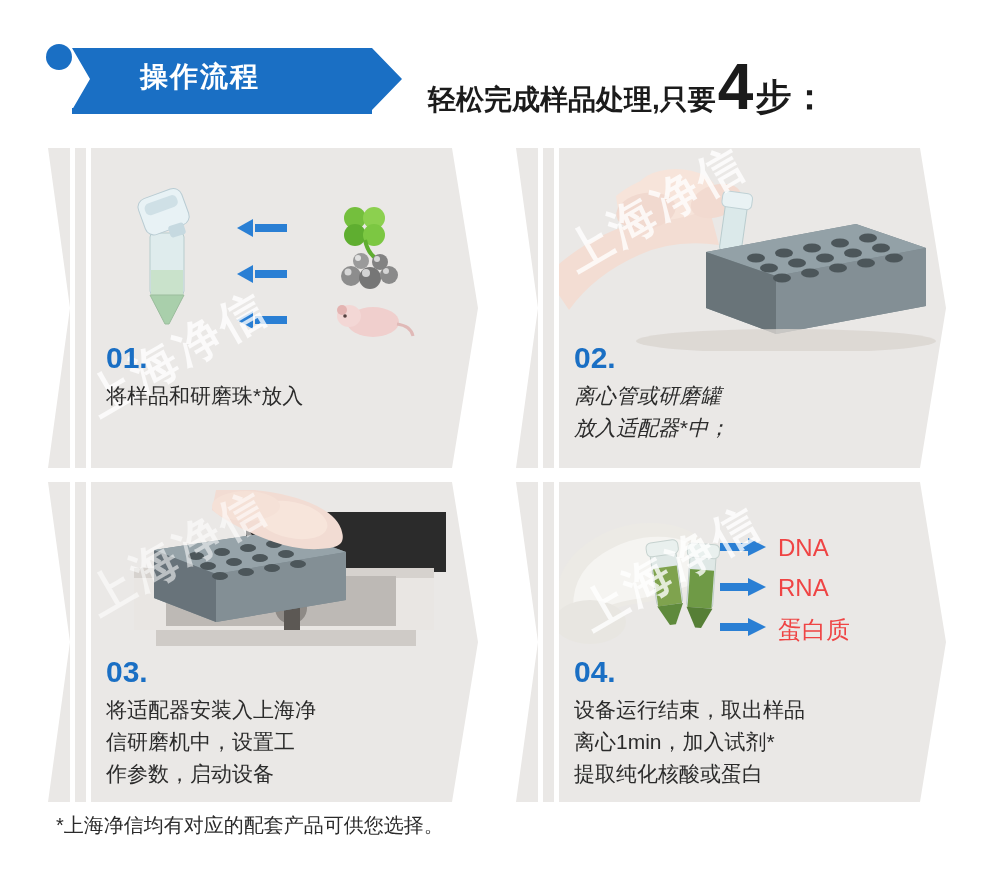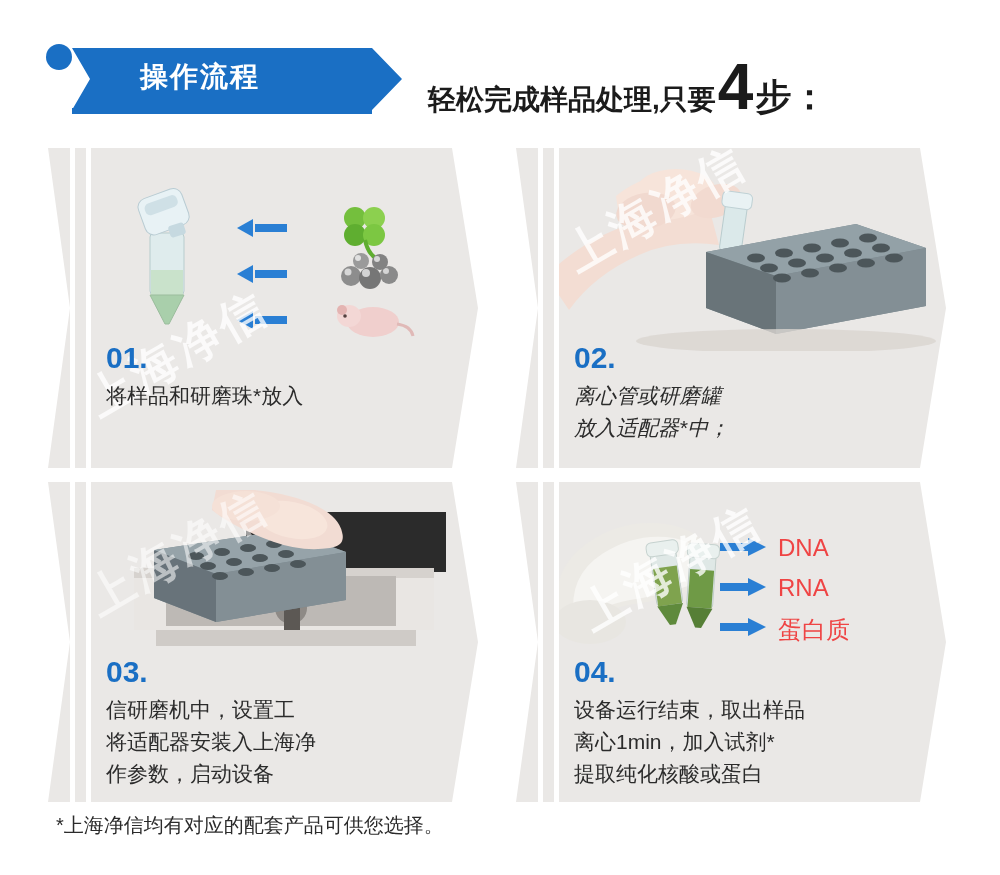--- a/index.html
+++ b/index.html
@@ -338,22 +338,22 @@
       <ellipse cx="196" cy="30" rx="36" ry="18" fill="#f7e5db" transform="rotate(12 196 30)"></ellipse>
       <ellipse cx="150" cy="16" rx="34" ry="15" fill="#f5e1d7"></ellipse>
 
       <rect x="60" y="140" width="260" height="16" fill="#cfcbc7"></rect>
     </svg>
 
     <div class="wm wm-dark" style="left:30px; top:40px;">上海净信</div>
 
     <div class="card-num" style="left:58px; top:173px;">03.</div>
     <div class="card-text" style="left:58px; top:212px;">
+      <div>将适配器安装入上海净</div>
       <div>信研磨机中，设置工</div>
-      <div>将适配器安装入上海净</div>
       <div>作参数，启动设备</div>
     </div>
   </div>
 
   <div class="card" style="left:516px; top:482px;">
     <div class="card-bg"></div>
     <div class="card-stripe s1"></div>
     <div class="card-stripe s2"></div>
 
     <svg class="photo" style="left:30px; top:18px; width:240px; height:160px;" viewBox="0 0 240 160">

